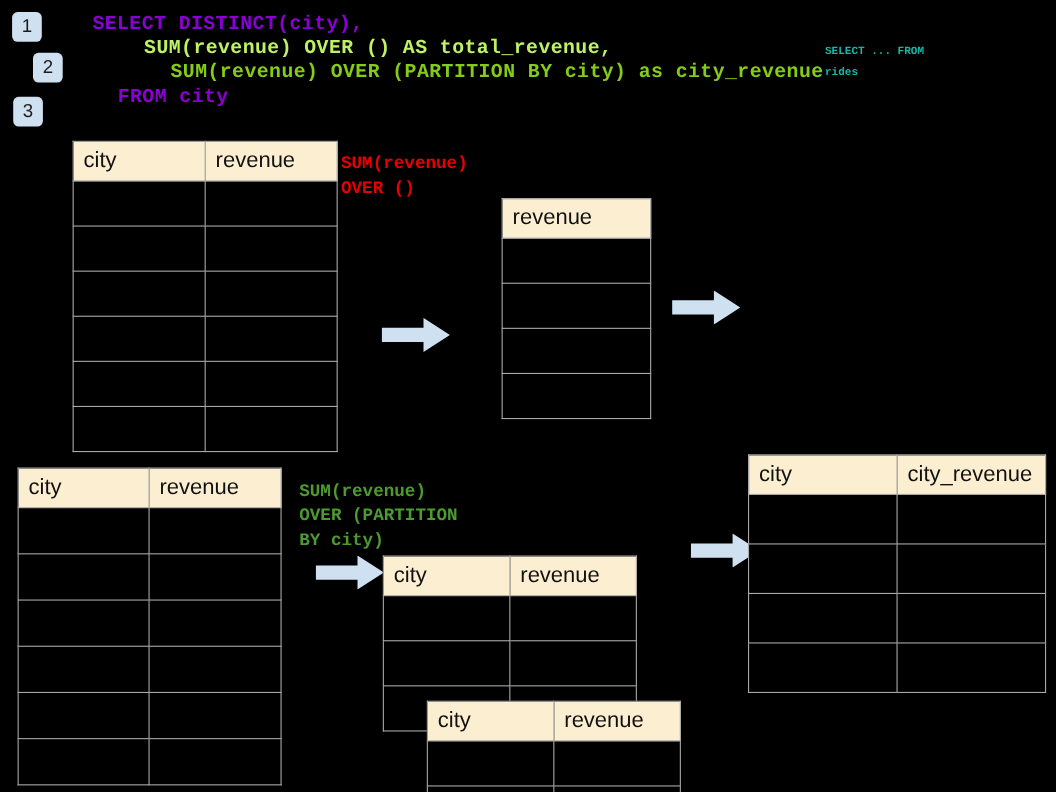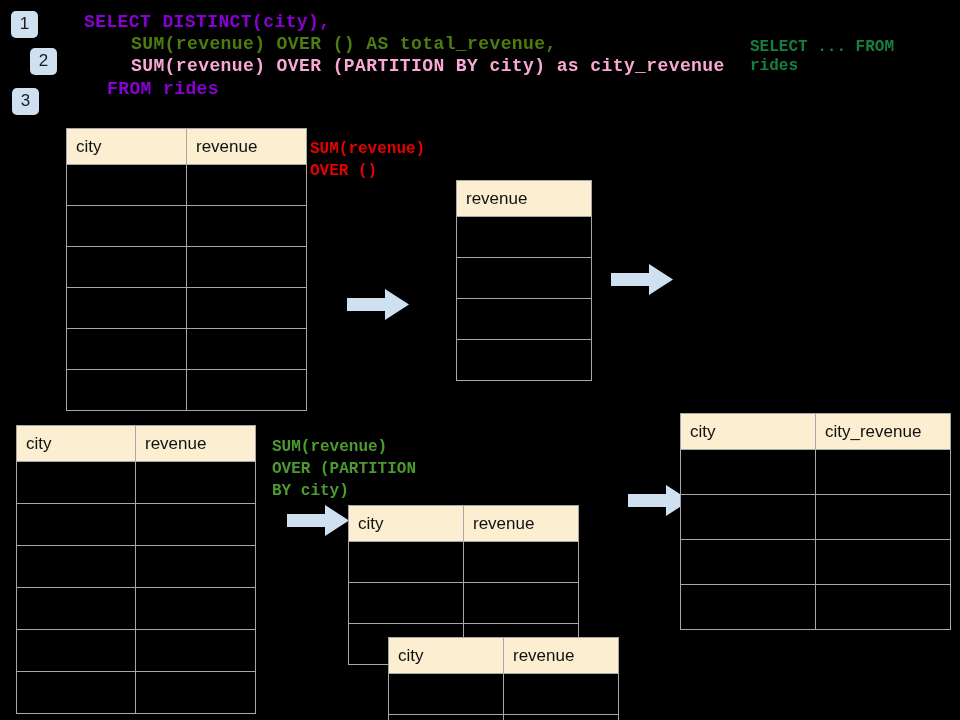--- a/index.html
+++ b/index.html
@@ -32,61 +32,61 @@
   
   .code {
     position: absolute;
     font-family: "Liberation Mono", monospace;
     font-size: 18px;
     letter-spacing: 0.4px;
     white-space: pre;
     font-weight: bold;
   }
   .c-purple { color: #8a00d4; }
-  .c-red    { color: #4d7c0f; }
-  .c-green  { color: #f9a8d4; }
+  .c-red    { color: #bef264; }
+  .c-green  { color: #84cc16; margin-left: 24px; }
 
   .note {
     position: absolute;
     font-family: "Liberation Mono", monospace;
     font-size: 16px;
     font-weight: bold;
     line-height: 22px;
     white-space: pre;
   }
   .note-red   { color: #e60000; }
   .note-green { color: #4d9a30; }
   .note-small {
     position: absolute;
     font-family: "Liberation Mono", monospace;
-    font-size: 16px;
+    font-size: 10px;
     font-weight: bold;
     line-height: 19px;
     white-space: pre;
-    color: #15803d;
+    color: #14b8a6;
   }
 
   
   .tbl {
     position: absolute;
     border-collapse: collapse;
     table-layout: fixed;
     background: #000000;
   }
   .tbl td {
     border: 1px solid #a8a8a8;
     background: #000000;
     padding: 0;
   }
   .tbl th {
     border: 1px solid #a8a8a8;
     background: #fceed0;
     color: #111111;
     font-family: "Liberation Sans", sans-serif;
-    font-size: 17px;
+    font-size: 20px;
     font-weight: normal;
     text-align: left;
     padding: 4px 0 4px 9px;
     height: 36px;
   }
 
   
   .arrow {
     position: absolute;
     width: 62px; height: 31px;
@@ -98,21 +98,21 @@
 
 <div id="stage">
 
   <div class="badge" style="left:11px;  top:11px;">1</div>
   <div class="badge" style="left:30px;  top:48px;">2</div>
   <div class="badge" style="left:12px;  top:88px;">3</div>
 
   <div class="code c-purple" style="left:84px;  top:12px;">SELECT DISTINCT(city),</div>
   <div class="code c-red" style="left:131px; top:34px;">SUM(revenue) OVER () AS total_revenue,</div>
   <div class="code c-green" style="left:131px; top:56px;">SUM(revenue) OVER (PARTITION BY city) as city_revenue</div>
-  <div class="code c-purple" style="left:107px; top:79px;">FROM rides</div>
+  <div class="code c-purple" style="left:107px; top:79px;">FROM city</div>
 
   <div class="note-small" style="left:750px; top:38px;">SELECT ... FROM
 rides</div>
 
   <div class="note note-red" style="left:310px; top:138px;">SUM(revenue)
 OVER ()</div>
 
   <div class="note note-green" style="left:272px; top:436px;">SUM(revenue)
 OVER (PARTITION
 BY city)</div>

